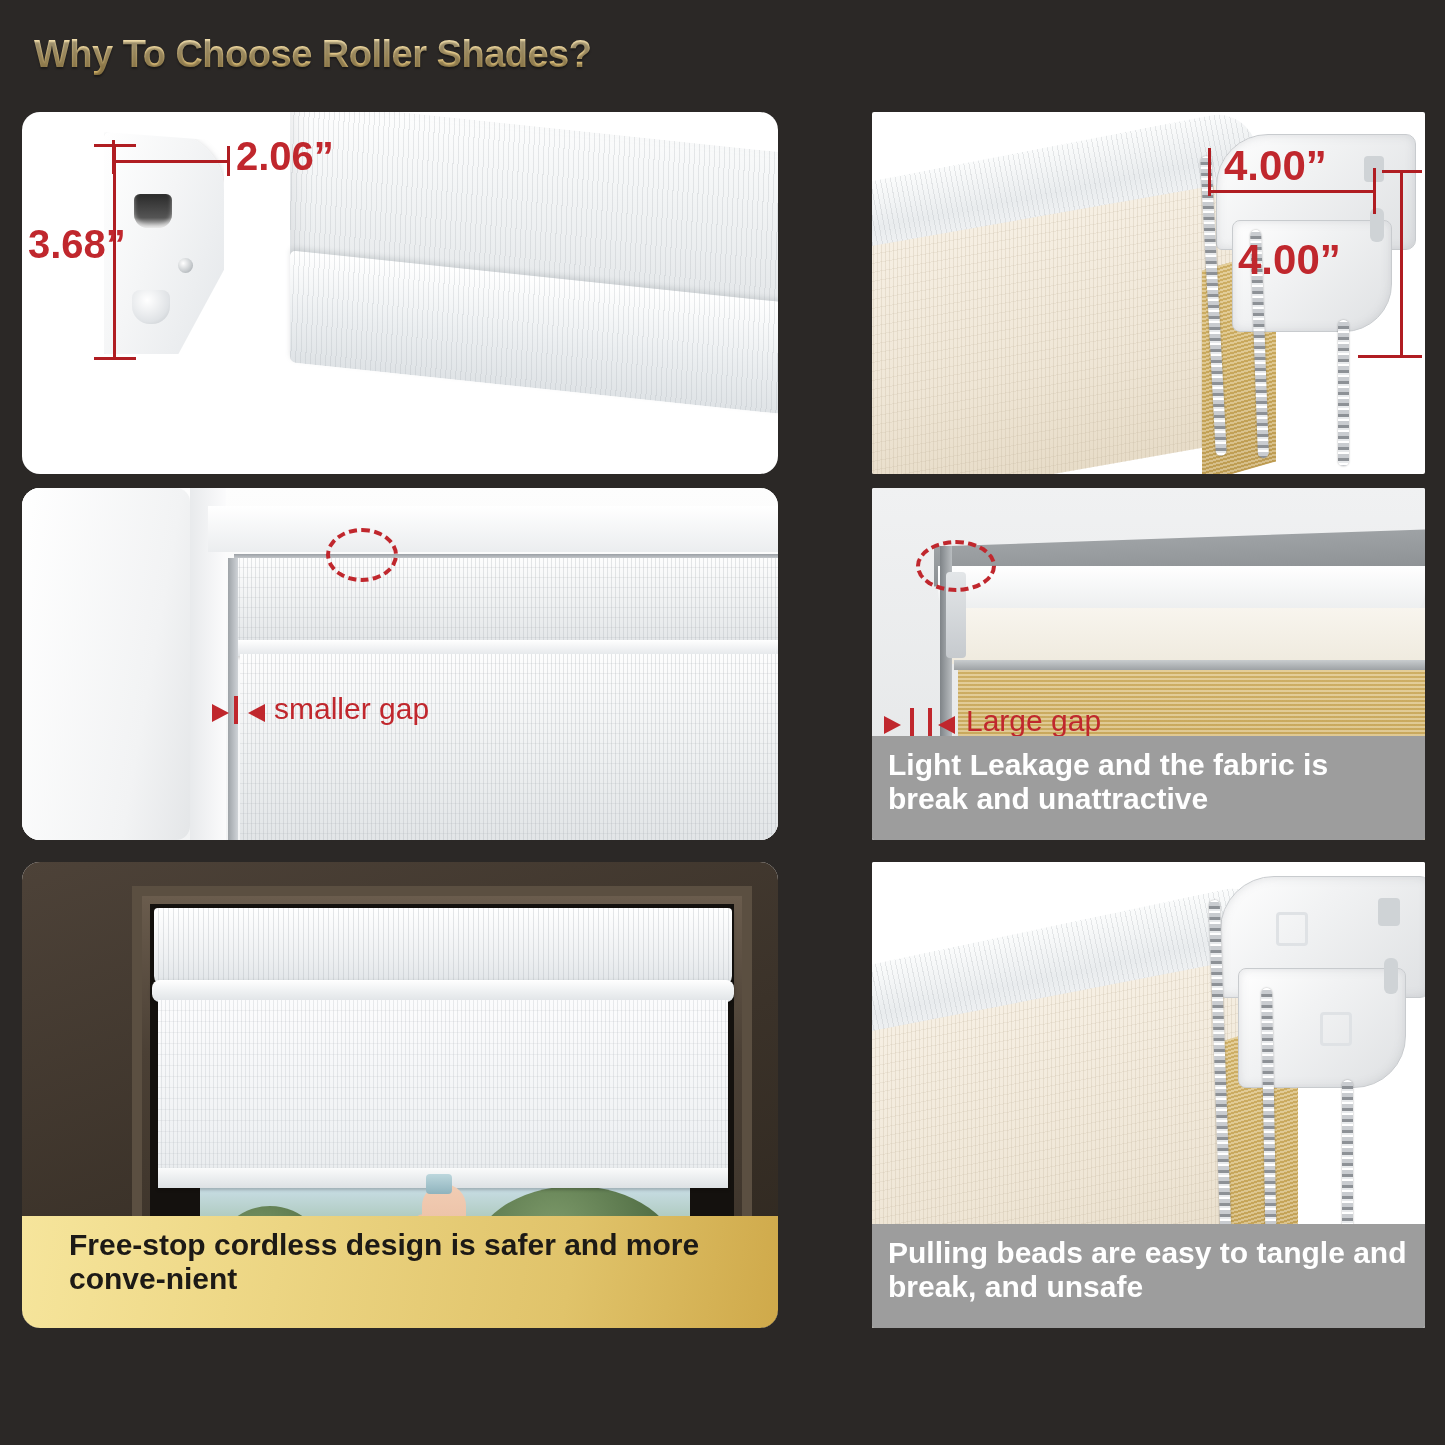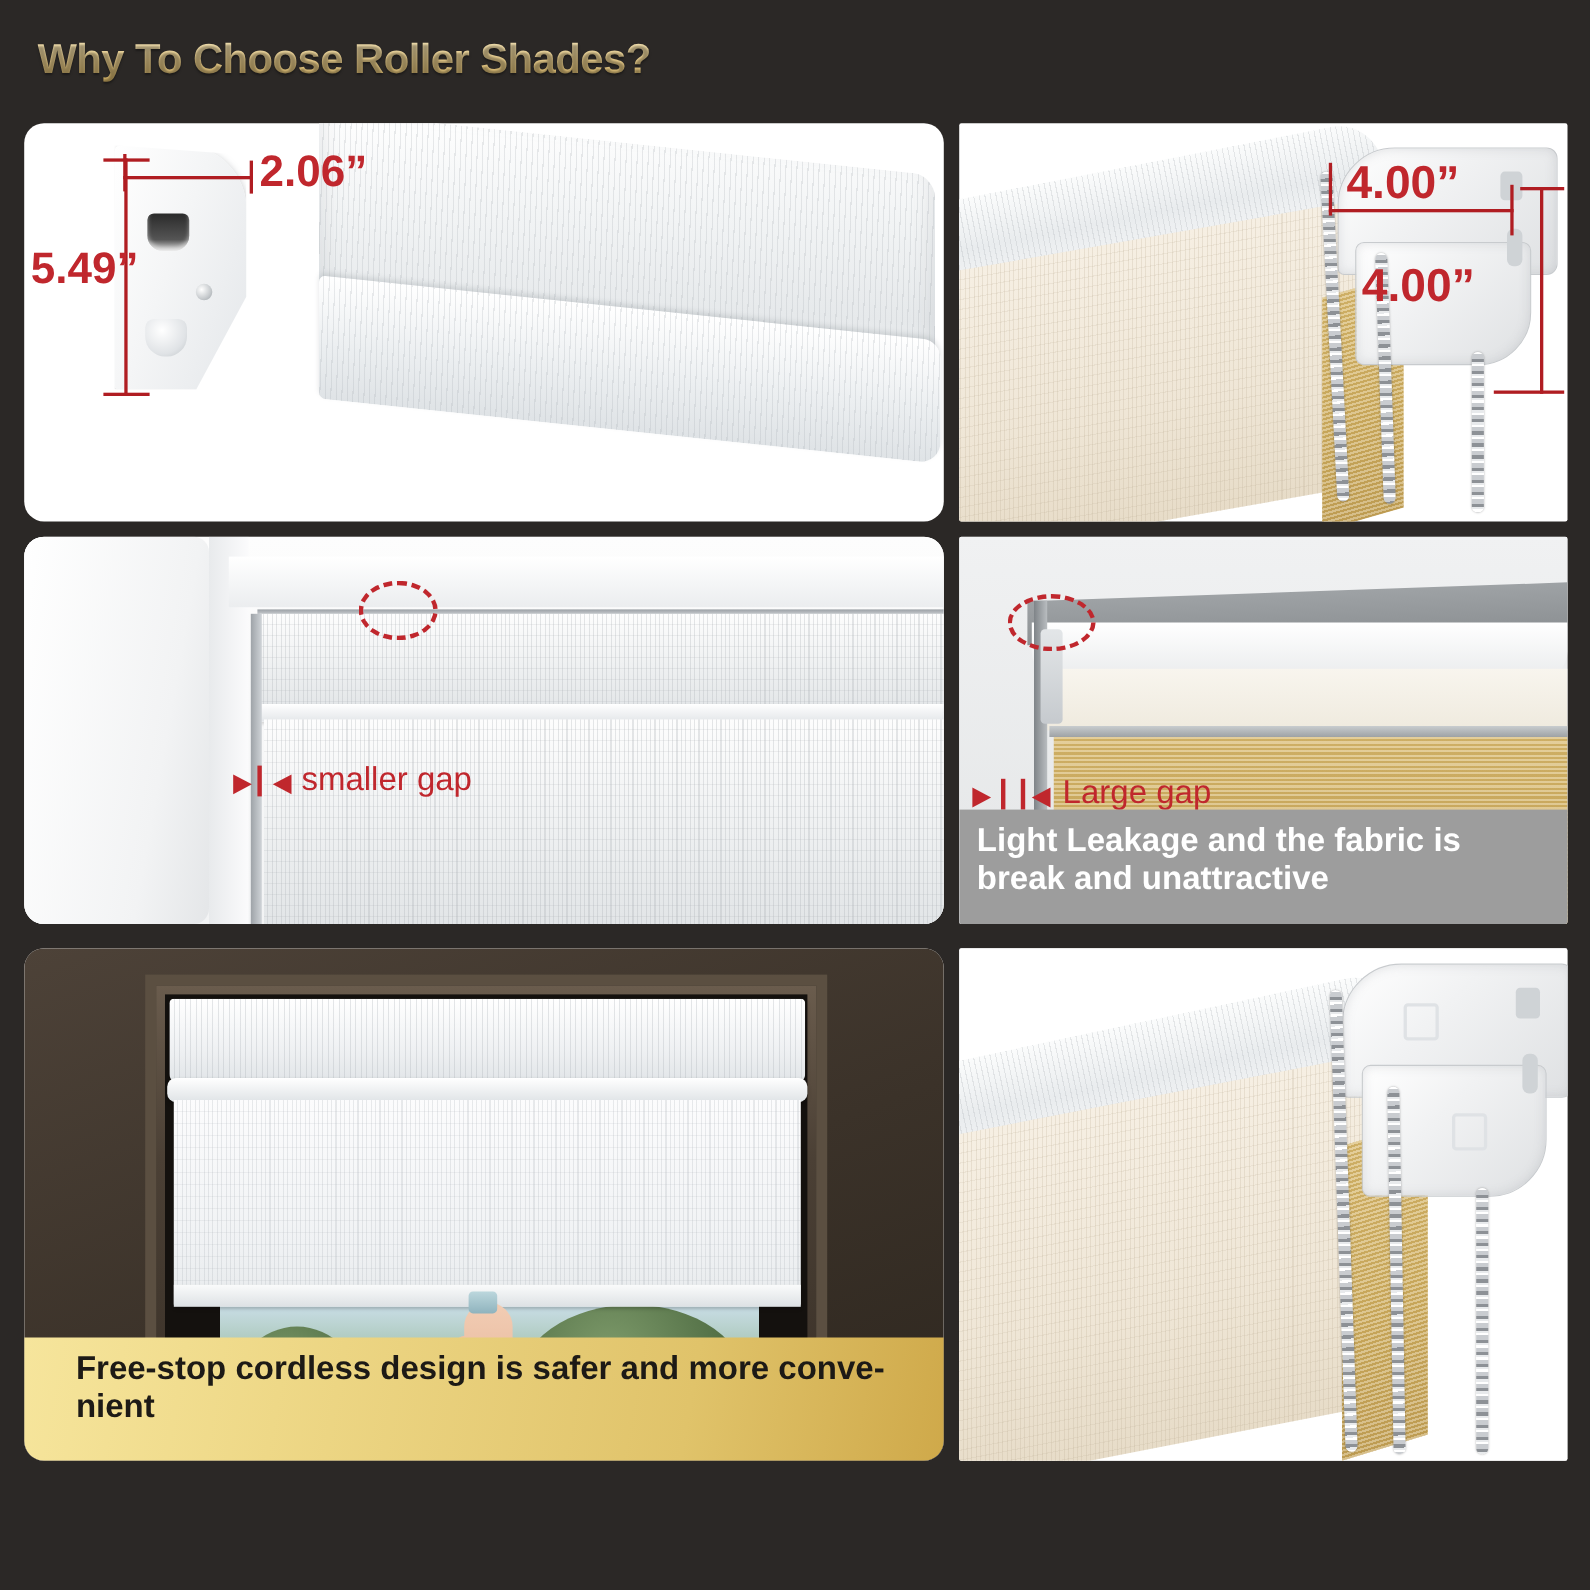--- a/index.html
+++ b/index.html
@@ -37,21 +37,21 @@
   }
 
   
   .grid { position: absolute; left: 0; top: 0; width: 1445px; height: 1445px; }
 
   .panel {
     position: absolute;
     overflow: hidden;
     background: #ffffff;
   }
-  .panel.left  { left: 22px;  width: 836px; border-radius: 18px; }
+  .panel.left  { left: 22px;  width: 756px; border-radius: 18px; }
   .panel.right { left: 872px; width: 553px; border-radius: 2px; }
 
   .row1 { top: 112px; height: 362px; }
   .row2 { top: 488px; height: 352px; }
   .row3 { top: 862px; height: 466px; }
 
   .panel .art {
     position: absolute;
     left: 0; top: 0; right: 0; bottom: 0;
   }
@@ -314,21 +314,21 @@
       <div class="p1-knob"></div>
 
       <div class="dim-line dim-h" style="left:90px; top:48px; width:118px;"></div>
       <div class="dim-tick-v" style="left:90px; top:28px; height:34px;"></div>
       <div class="dim-tick-v" style="left:205px; top:34px; height:30px;"></div>
       <div class="dim-label" style="left:214px; top:22px; font-size:40px;">2.06”</div>
 
       <div class="dim-line dim-v" style="left:91px; top:32px; height:216px;"></div>
       <div class="dim-tick-h" style="left:72px; top:32px; width:42px;"></div>
       <div class="dim-tick-h" style="left:72px; top:245px; width:42px;"></div>
-      <div class="dim-label" style="left:6px; top:110px; font-size:40px;">5.49”</div>
+      <div class="dim-label" style="left:6px; top:110px; font-size:40px;">3.68”</div>
     </div>
   </div>
 
   <div class="panel right row1">
     <div class="art">
 
       <div class="roller-tube" style="left:-40px; top:36px; width:430px; height:96px; transform:rotate(-11deg);"></div>
 
       <div class="fabric-beige" style="position:absolute; left:-30px; top:104px; width:400px; height:260px; transform:skewY(-10deg);"></div>
       <div class="fabric-tan" style="position:absolute; left:330px; top:148px; width:74px; height:212px; transform:skewY(-16deg);"></div>
@@ -433,15 +433,16 @@
       <div class="bracket" style="left:366px; top:106px; width:168px; height:120px; border-radius:8px 8px 52px 8px;"></div>
       <div style="position:absolute; left:506px; top:36px; width:22px; height:28px; background:#cfd3d6; border-radius:4px;"></div>
       <div style="position:absolute; left:512px; top:96px; width:14px; height:36px; background:#cfd3d6; border-radius:6px;"></div>
       <div style="position:absolute; left:404px; top:50px; width:32px; height:34px; border:3px solid #dfe2e5; border-radius:4px;"></div>
       <div style="position:absolute; left:448px; top:150px; width:32px; height:34px; border:3px solid #dfe2e5; border-radius:4px;"></div>
 
       <div class="chain" style="left:344px; top:38px; height:420px; transform:rotate(-2deg);"></div>
       <div class="chain" style="left:392px; top:126px; height:334px; transform:rotate(-1deg);"></div>
       <div class="chain" style="left:470px; top:218px; height:242px;"></div>
     </div>
+    <div class="caption con">Pulling beads are easy to tangle and break, and unsafe</div>
   </div>
 
 </div>
 
 </body></html>

